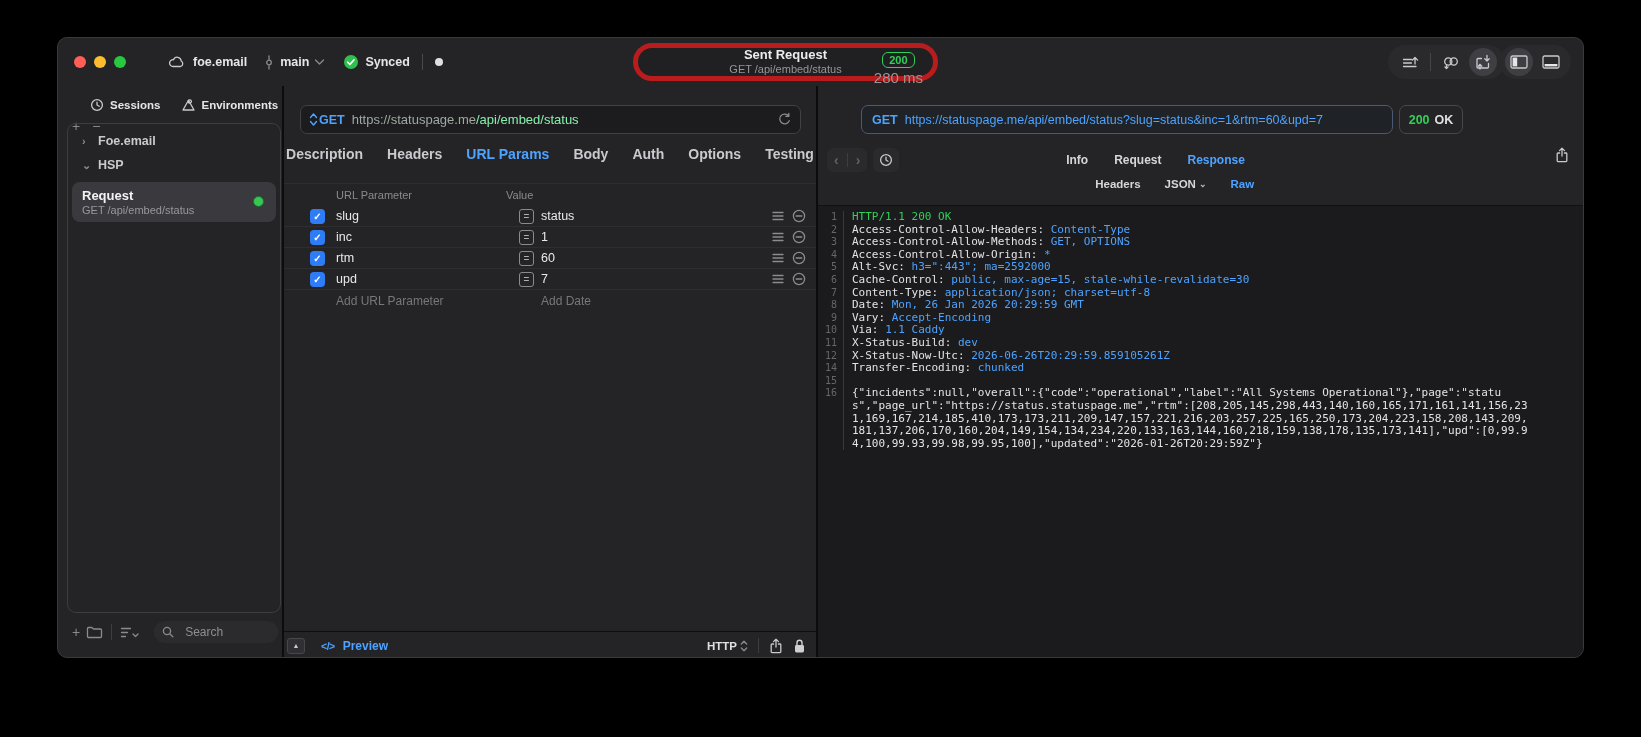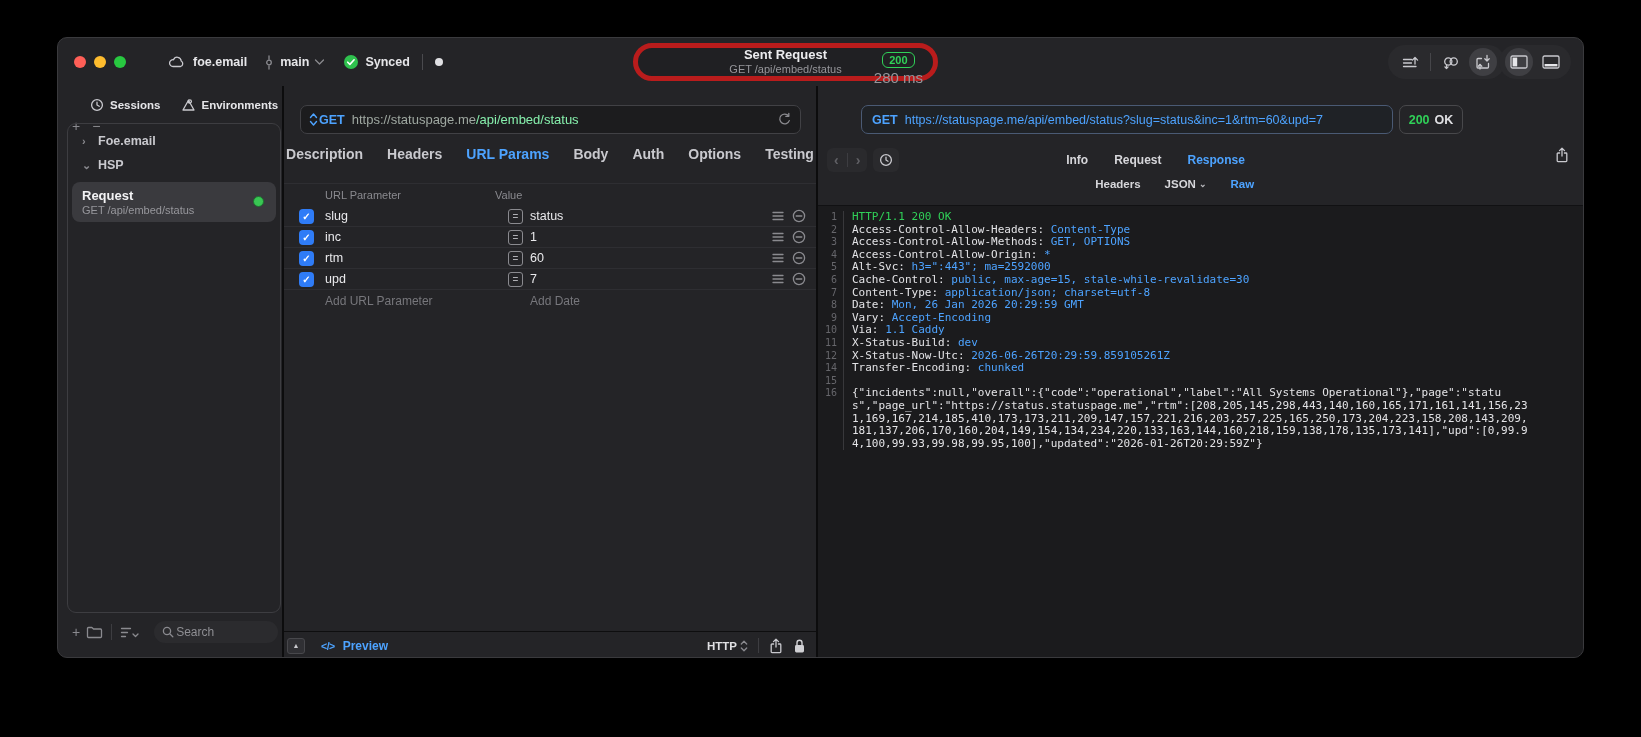--- a/index.html
+++ b/index.html
@@ -43,33 +43,33 @@
   .sb-box { position:absolute; left:1px; top:37px; width:214px; height:490px; border:1px solid #3d3d41; border-radius:9px; }
   .tree-item { display:flex; align-items:center; gap:8px; color:#c9c9ce; font-size:12.5px; font-weight:600; padding:10px 0 0 14px; }
   .tree-chev { color:#8a8a8f; font-size:11px; width:8px; }
   .req-card { margin:10px 4px 0 4px; background:#3a3a3e; border-radius:8px; padding:6px 10px; position:relative; }
   .req-title { color:#f2f2f4; font-size:13px; font-weight:600; }
   .req-sub { color:#97979c; font-size:11px; margin-top:1px; }
   .req-dot { position:absolute; right:12px; top:14px; width:11px; height:11px; border-radius:50%; background:#39c653; border:1px solid #1f6f31; }
   .sb-bottom { position:absolute; left:0px; top:533px; width:216px; height:26px; display:flex; align-items:center; gap:6px; }
   .sb-bottom .g { color:#8a8a8f; }
   .sb-sep { width:1px; height:16px; background:#3d3d41; margin:0 2px; }
-  .search-pill { margin-left:8px; width:124px; height:22px; background:#2b2b2e; border-radius:11px; display:flex; align-items:center; gap:2px; padding:0 8px; color:#8e8e93; font-size:12px; }
+  .search-pill { margin-left:8px; width:124px; height:22px; background:#2b2b2e; border-radius:11px; display:flex; align-items:center; gap:11px; padding:0 8px; color:#8e8e93; font-size:12px; }
 
   
   .url-bar { position:absolute; left:16px; top:19px; width:501px; height:29px; background:#1c1c1e; border:1px solid #414145; border-radius:7px; display:flex; align-items:center; padding:0 8px; font-size:13px; }
   .method-ctl { display:flex; align-items:center; gap:1px; color:#4da3ff; font-weight:700; font-size:12.5px; }
   .url-host { color:#9fa8a1; margin-left:7px; }
   .url-path { color:#86efac; }
   .url-refresh { margin-left:auto; }
   .req-tabs { position:absolute; left:0; top:60px; width:100%; display:flex; justify-content:center; gap:24px; }
   .req-tab { color:#c9c9ce; font-size:14px; font-weight:600; background:none; border:none; font-family:inherit; }
   .req-tab.active { color:#4da3ff; }
   .ptable { position:absolute; left:0; top:97px; width:100%; border-top:1px solid #2e2e32; }
-  .prow { display:flex; align-items:center; height:21px; border-bottom:1px solid #2e2e32; padding-left:15px; }
+  .prow { display:flex; align-items:center; height:21px; border-bottom:1px solid #2e2e32; padding-left:26px; }
   .prow-head { color:#8a8a8f; font-size:11px; border-bottom:none; height:22px; }
   .pname { width:183px; color:#e9e9ec; font-size:12.5px; }
   .phead-name { width:196px; }
   .pvalcol { display:flex; align-items:center; gap:7px; flex:1; }
   .checkbox { width:15px; height:15px; border-radius:4px; background:#2f7cf7; color:#fff; font-size:10px; font-weight:700; display:flex; align-items:center; justify-content:center; margin-right:11px; }
   .eq-box { width:15px; height:15px; border:1px solid #8a8a8f; border-radius:3px; color:#aeaeb3; font-size:10px; display:flex; align-items:center; justify-content:center; }
   .pval { color:#e9e9ec; font-size:12.5px; }
   .row-icons { margin-left:auto; display:flex; align-items:center; gap:8px; padding-right:10px; }
   .add-row { color:#77777c; font-size:12px; }
   .add-name { width:183px; margin-left:26px; }

